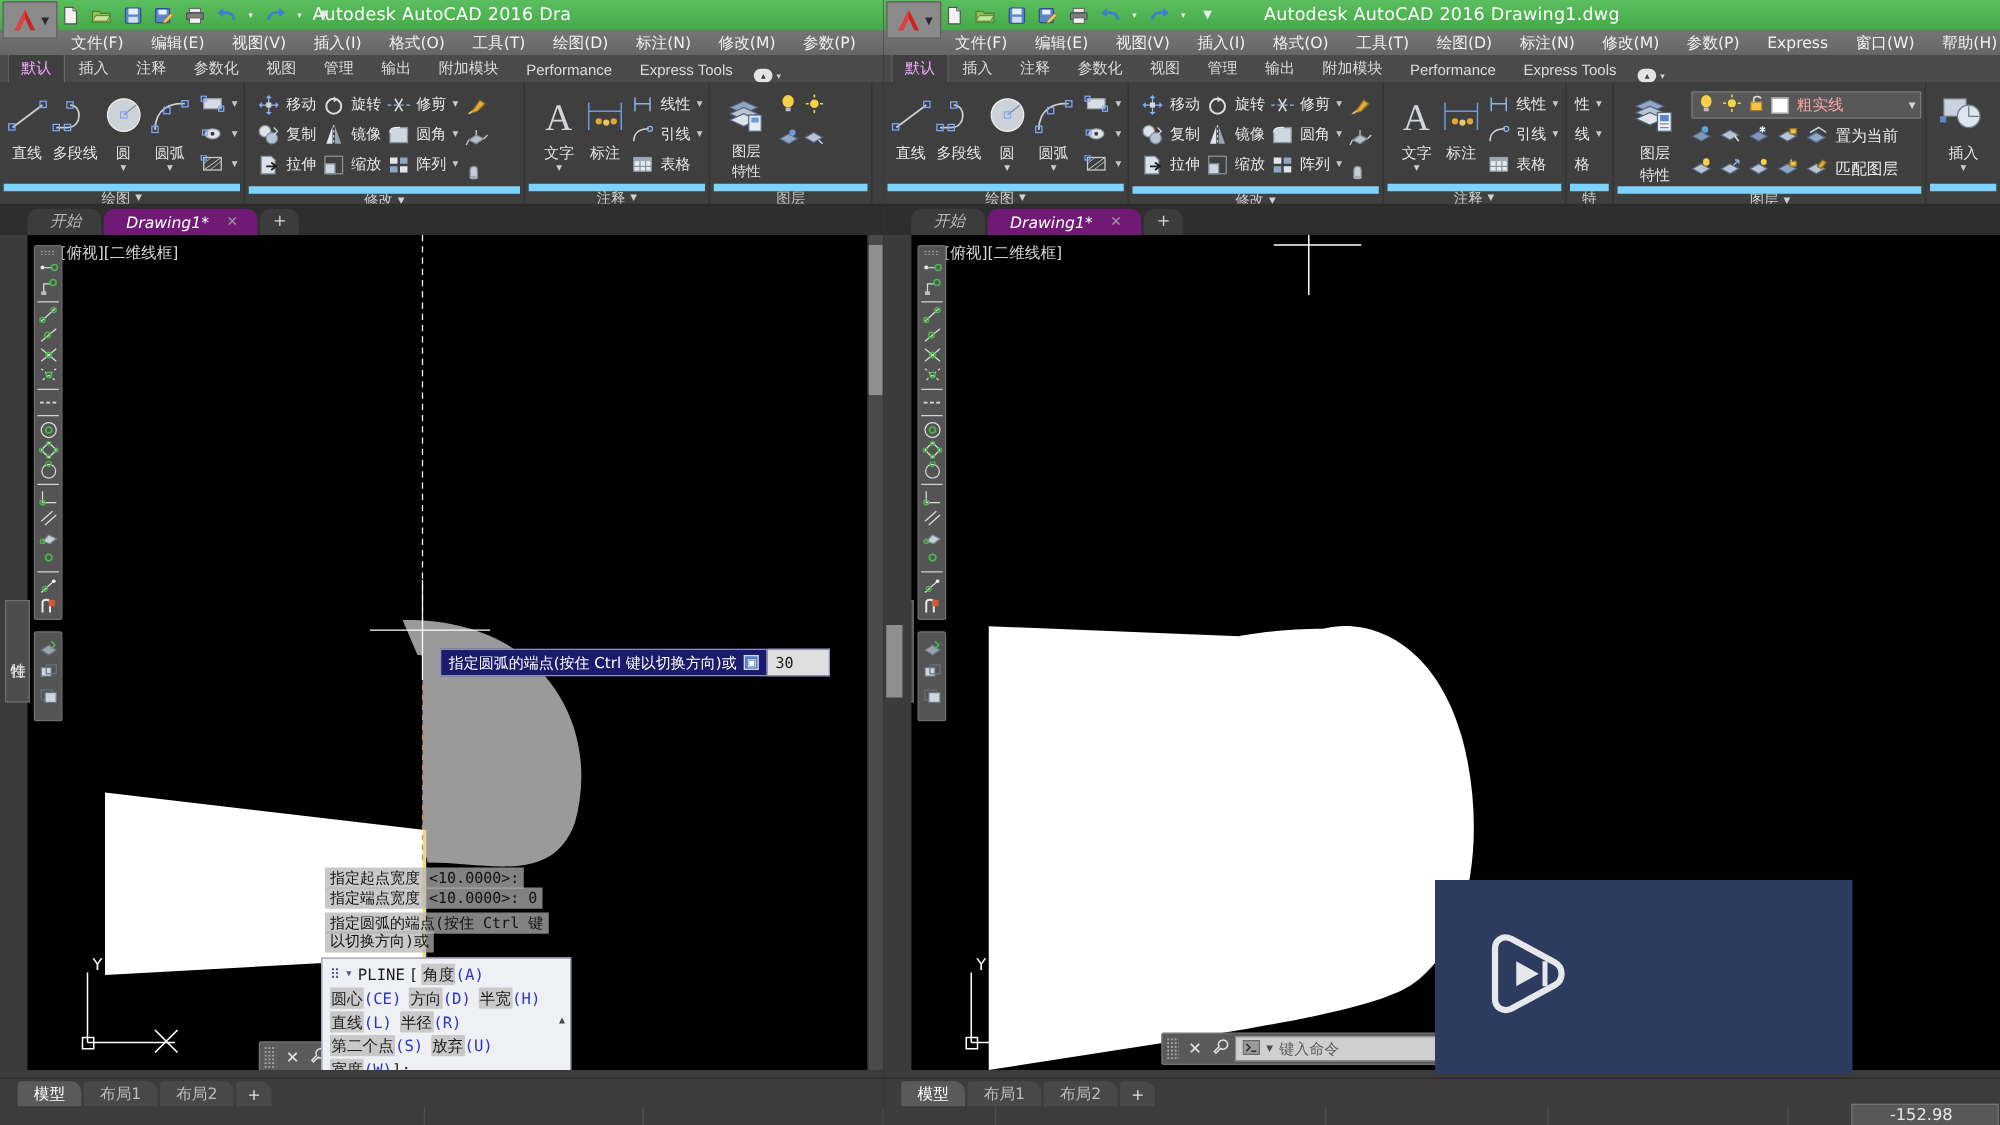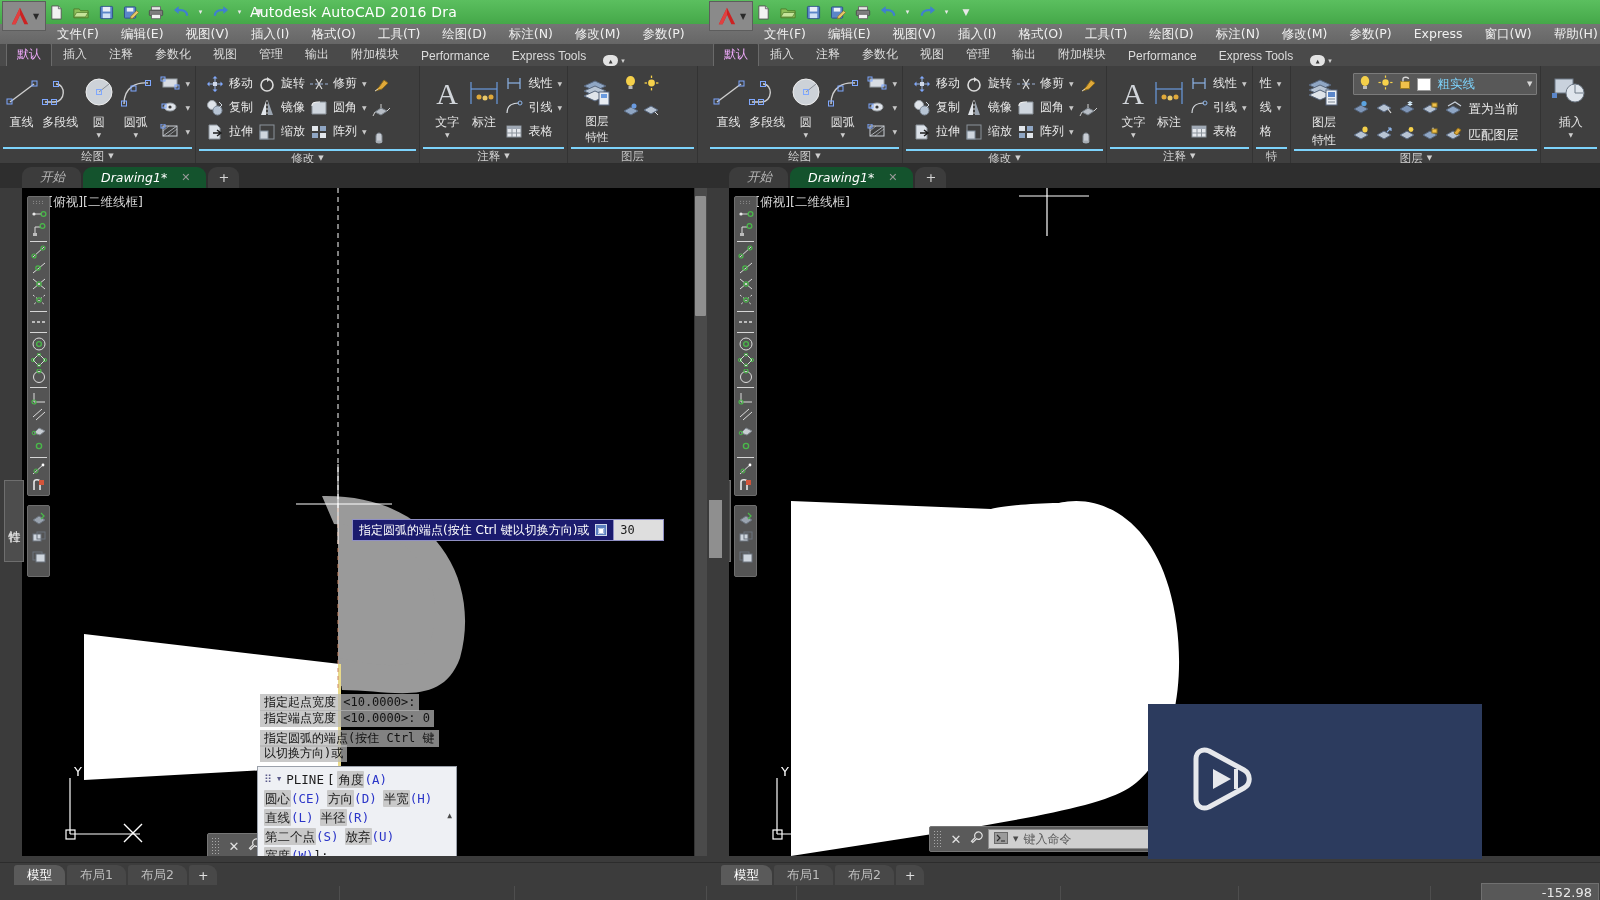--- a/index.html
+++ b/index.html
@@ -79,21 +79,21 @@
     position: absolute; top: 66px; left: 0; width: 100%; height: 98px;
     background: #3f3f3f; border-bottom: 1px solid #2d2d2d;
     display: flex; align-items: stretch; overflow: hidden;
   }
   .panel { position: relative; display: flex; flex-direction: column;
            border-right: 1px solid #333; padding: 2px 3px 0; }
   .panel .body { flex: 1; display: flex; align-items: flex-start; padding-top: 3px; }
   .panel .ptitle {
     height: 16px; font-size: 11.5px; color: #cfcfcf;
     display: flex; align-items: center; justify-content: center; gap: 4px;
-    border-top: 2px solid #7dd3fc;
+    border-top: 6px solid #7dd3fc;
   }
   .panel .ptitle .cv { font-size: 7px; color: #cfcfcf; }
 
   .bigbtn { width: 52px; display: flex; flex-direction: column; align-items: center; padding-top: 2px; }
   .bigbtn .ic { height: 40px; display: flex; align-items: center; justify-content: center; }
   .bigbtn .lbl { font-size: 12px; color: #e6e6e6; margin-top: 1px; white-space: nowrap; }
   .bigbtn .dd { font-size: 6px; color: #cfcfcf; line-height: 7px; }
 
   .smcol { display: flex; flex-direction: column; gap: 1px; padding-top: 1px; }
   .smrow { display: flex; align-items: center; height: 23px; gap: 4px; padding: 0 2px; }
@@ -103,37 +103,37 @@
 
   .iconcol { display: flex; flex-direction: column; gap: 2px; padding: 2px 2px 0; }
   .iconcol .irow { display: flex; align-items: center; gap: 5px; height: 24px; }
   .iconcol .sq { width: 22px; height: 19px; display:flex; align-items:center; justify-content:center; }
 
   
   .laycombo {
     height: 22px; width: 100%; background: #585858; border: 1px solid #7b7b7b;
     display: flex; align-items: center; gap: 6px; padding: 0 4px; border-radius: 1px;
   }
-  .laycombo .lname { font-size: 12.5px; color: #7dd3fc; flex: 1; }
+  .laycombo .lname { font-size: 12.5px; color: #fca5a5; flex: 1; }
   .laycombo .cdd { font-size: 7px; color: #d8d8d8; }
   .swatch { width: 14px; height: 13px; background: #fff; border: 1px solid #9a9a9a; }
   .lyrow { display: flex; align-items: center; gap: 6px; height: 24px; }
   .lyrow .lbl { font-size: 12.5px; color: #ececec; white-space: nowrap; }
 
   
   .doctabs {
     position: absolute; top: 164px; left: 0; width: 100%; height: 24px;
     background: #2e2e2e; display: flex; align-items: flex-end; padding-left: 22px; font-style: italic;
   }
   .dtab {
     position: relative; height: 21px; padding: 0 16px 0 18px; display: flex; align-items: center;
     font-size: 12.5px; color: #b9b9b9; background: #3c3c3c;
     border-radius: 9px 9px 0 0; margin-right: 2px; white-space: nowrap;
   }
-  .dtab.active { background: #14532d; color: #ffffff; }
+  .dtab.active { background: #701a75; color: #ffffff; }
   .dtab .x { margin-left: 14px; font-size: 11px; color: #9a9a9a; }
   .dtab.plus { padding: 0 10px; font-size: 13px; color: #d4d4d4; }
 
   
   .canvas { position: absolute; background: #000; overflow: hidden; }
   .vplabel { position: absolute; left: 12px; top: 6px; color: #d6d6d6; font-size: 12.5px; }
 
   
   .vtool {
     position: absolute; width: 23px; background: #545454;
@@ -930,20 +930,21 @@
       </div>
     </div>
 
     <div style="position:absolute; left:694px; top:188px; width:13px; height:668px; background:#4a4a4a; border-left:1px solid #343434;"></div>
     <div style="position:absolute; left:695px; top:196px; width:11px; height:120px; background:#8f8f8f; border-radius:1px;"></div>
   </div>
 
   <div class="win win-right">
 
     <div class="titlebar">
+      <div class="title">Autodesk AutoCAD 2016   Drawing1.dwg</div>
       <div class="qat">
         <div class="qbtn">
           <svg width="15" height="15" viewBox="0 0 16 16">
               <path d="M3 1h7l3 3v11H3z" fill="#f2f2f2" stroke="#555" stroke-width="1"></path>
               <path d="M10 1v3h3" fill="#cfcfcf" stroke="#555" stroke-width=".8"></path>
             </svg>
         </div>
         <div class="qbtn">
           <svg width="16" height="15" viewBox="0 0 18 16">
               <path d="M1 4h6l1.5 2H17v8H1z" fill="#8fbf5a" stroke="#4f7a2a" stroke-width="1"></path>
@@ -1675,21 +1676,21 @@
         <div class="ltab plus">
           <span>+</span>
         </div>
       </div>
       <div class="statusline">
         <div class="seg" style="width:90px"></div>
         <div class="seg" style="width:264px"></div>
         <div class="seg" style="width:178px"></div>
         <div class="seg" style="width:192px"></div>
       </div>
-      <div class="coordbox" style="left:774px; top:20px; width:118px; height:18px;">
+      <div class="coordbox" style="left:774px; top:20px; width:118px; height:18px;justify-content:center;">
         <span>-152.98</span>
       </div>
     </div>
 
     <div style="position:absolute; left:0px; top:188px; width:0px; height:0px;"></div>
   </div>
 
   <div style="position:absolute; left:707px; top:188px; width:22px; height:668px; background:#3b3b3b;"></div>
   <div style="position:absolute; left:709px; top:500px; width:13px; height:58px; background:#8f8f8f;"></div>
 

